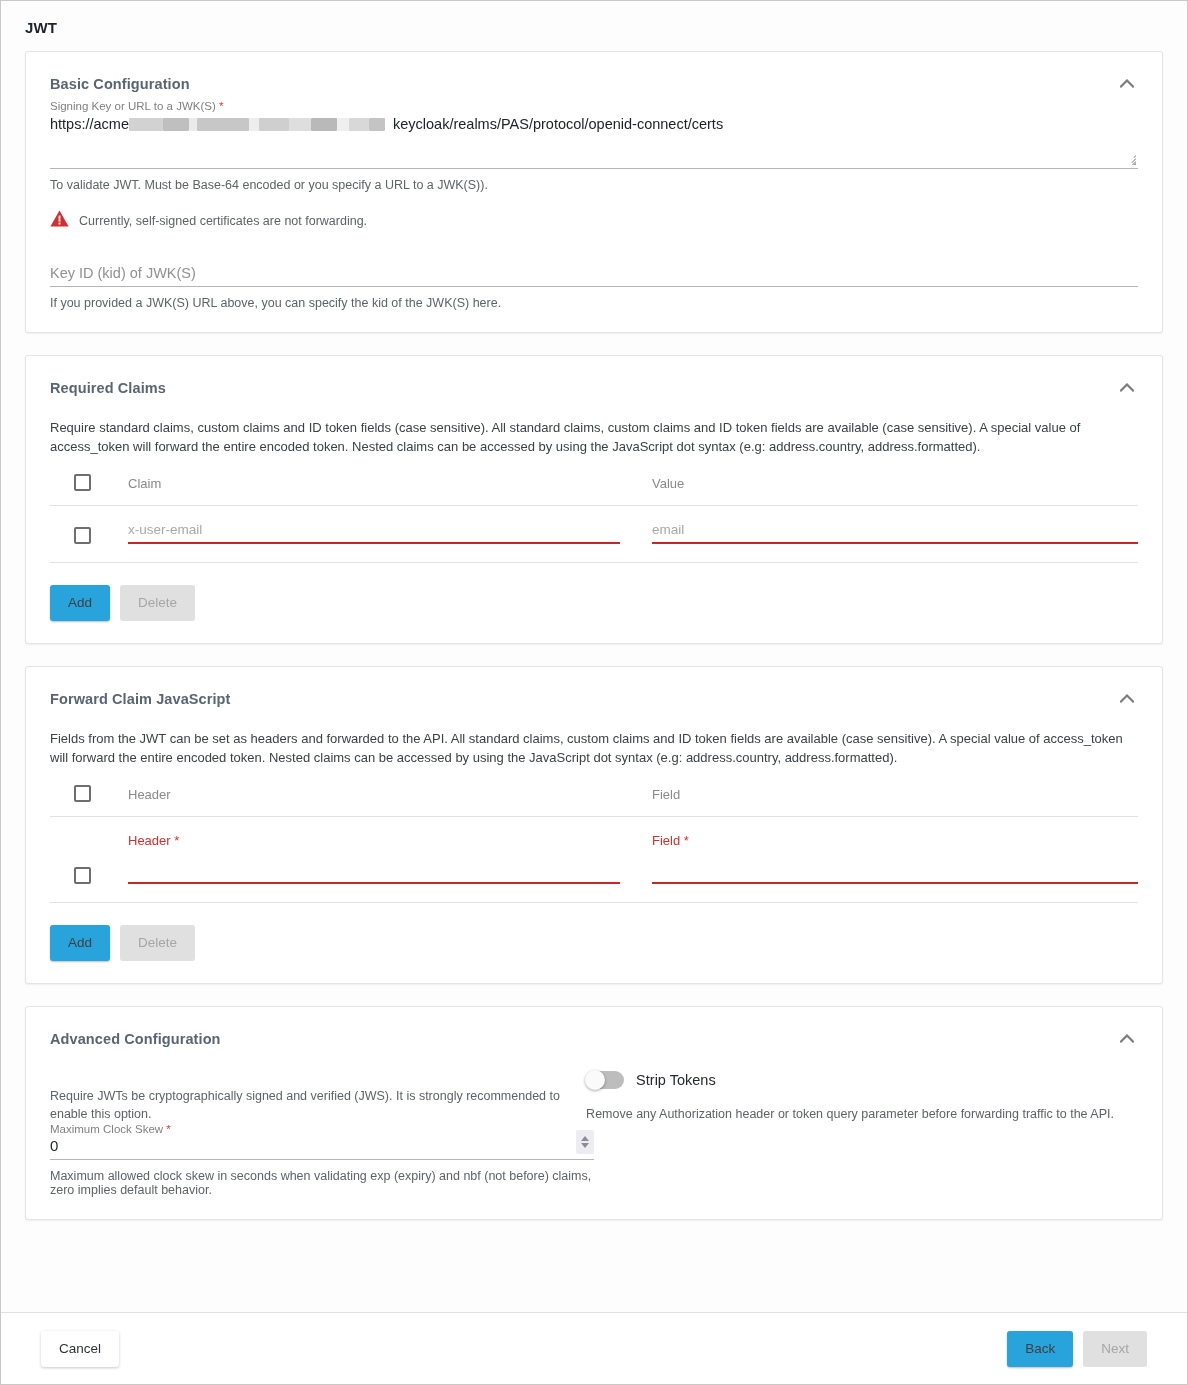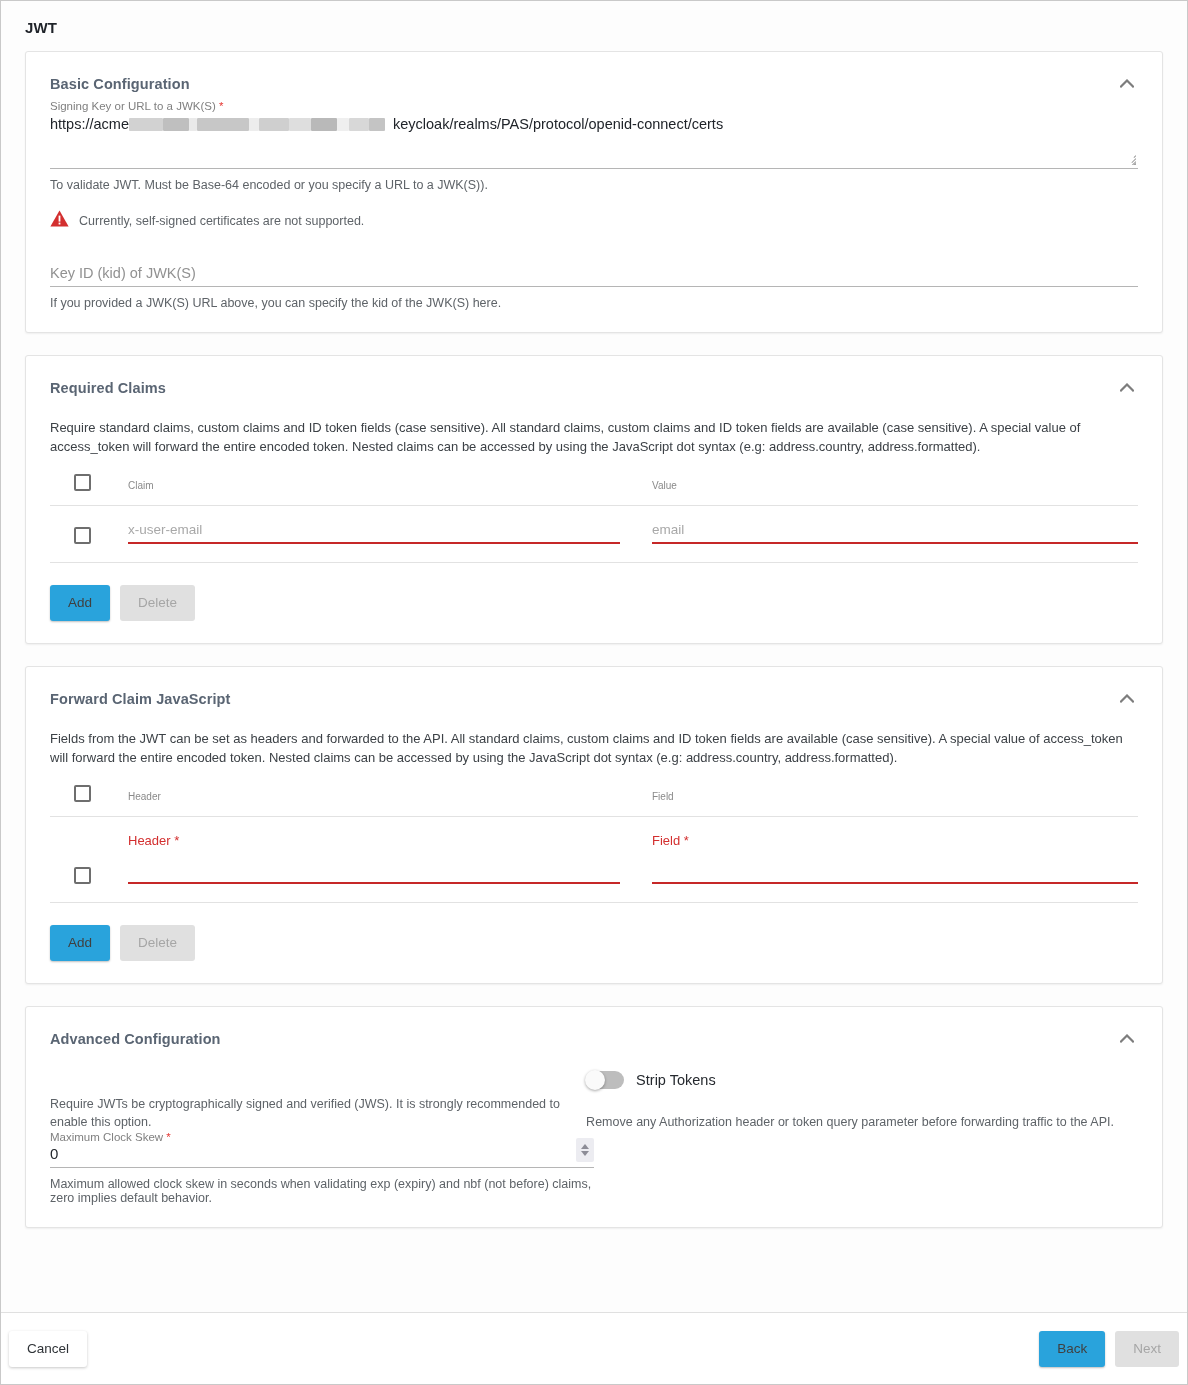--- a/index.html
+++ b/index.html
@@ -147,21 +147,21 @@
     color: #3c4146;
     line-height: 19px;
     margin: 14px 0 18px 0;
   }
 
   
   .tbl { width: 100%; border-collapse: collapse; }
   .tbl .hdr-row th {
     text-align: left;
     font-weight: normal;
-    font-size: 10px;
+    font-size: 13px;
     color: #8a8a8a;
     padding: 0 0 14px 0;
     border-bottom: 1px solid #e2e2e2;
     vertical-align: bottom;
   }
   .tbl td {
     padding: 16px 0 18px 0;
     border-bottom: 1px solid #e2e2e2;
     vertical-align: bottom;
   }
@@ -243,21 +243,21 @@
     border-radius: 50%;
     box-shadow: 0 1px 3px rgba(0,0,0,0.35);
   }
   .switch.on .knob { right: -1px; background: #2ba6dd; }
   .switch.off .knob { left: -1px; background: #fafafa; }
   .toggle-label { font-size: 14.5px; color: #25292e; }
   .toggle-desc {
     font-size: 12.5px;
     color: #5e6368;
     line-height: 18px;
-    margin-top: 24px;
+    margin-top: 16px;
     padding-right: 10px;
   }
 
   .num-wrap {
     position: relative;
     width: 544px;
   }
   .num-field {
     border-bottom: 1px solid #b5b5b5;
     padding-bottom: 5px;
@@ -289,21 +289,21 @@
   
   .footer {
     position: absolute;
     left: 0; right: 0; bottom: 0;
     height: 72px;
     background: #ffffff;
     border-top: 1px solid #e0e0e0;
     display: flex;
     align-items: center;
     justify-content: space-between;
-    padding: 0 8px;
+    padding: 0 40px;
     box-sizing: border-box;
   }
   .footer-right { display: flex; gap: 10px; }
 </style>
 </head>
 <body>
 
 <div class="app">
 
   <div class="page-title">JWT</div>
@@ -354,21 +354,21 @@
       <div class="helper">To validate JWT. Must be Base-64 encoded or you specify a URL to a JWK(S)).</div>
 
       <div class="warn-row">
         <span>
           <svg width="19" height="17" viewBox="0 0 19 17">
             <path d="M9.5 0.6 L18.6 16.4 L0.4 16.4 Z" fill="#d32f2f"></path>
             <rect x="8.6" y="5.6" width="1.8" height="6" fill="#ffffff"></rect>
             <rect x="8.6" y="12.6" width="1.8" height="1.9" fill="#ffffff"></rect>
           </svg>
         </span>
-        <span class="warn-text">Currently, self-signed certificates are not supported.</span>
+        <span class="warn-text">Currently, self-signed certificates are not forwarding.</span>
       </div>
 
       <div style="height:34px"></div>
 
       <div class="input-underline">
         <span class="placeholder-lg">Key ID (kid) of JWK(S)</span>
       </div>
       <div class="helper">If you provided a JWK(S) URL above, you can specify the kid of the JWK(S) here.</div>
     </div>
 

